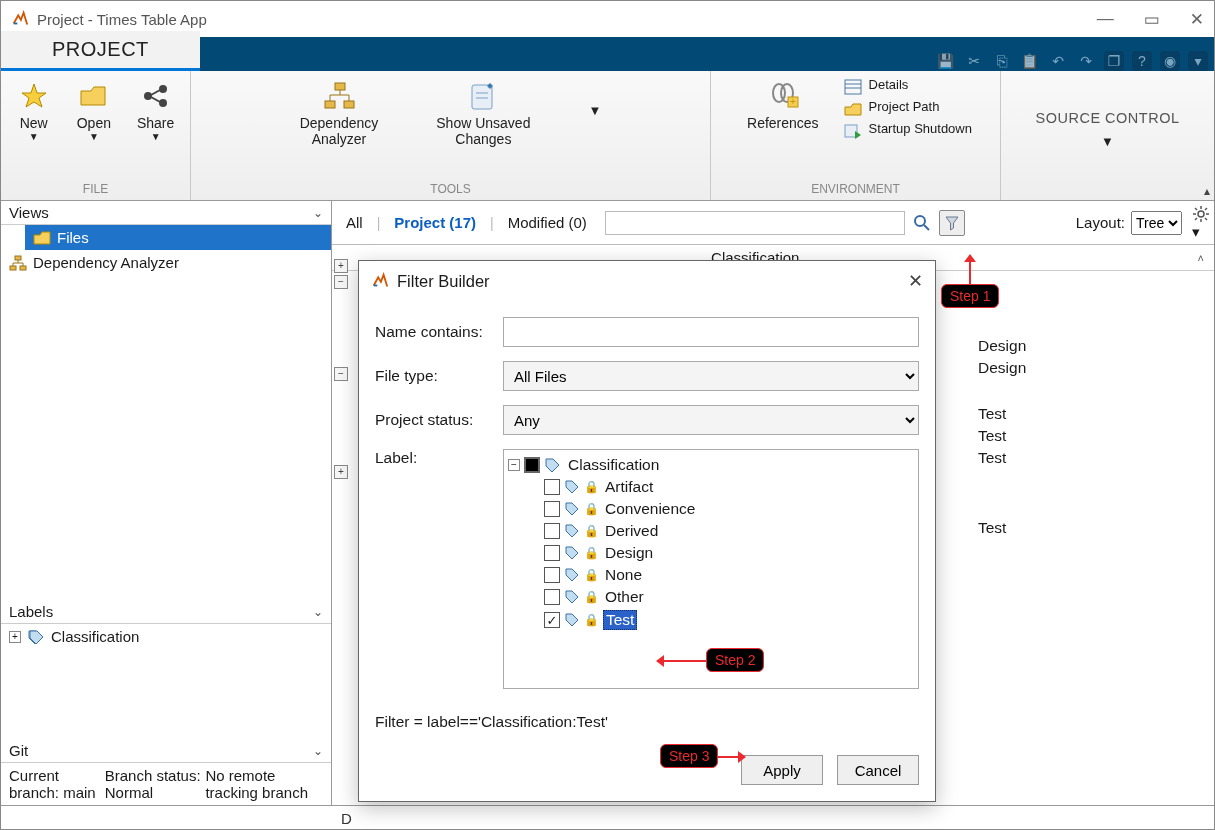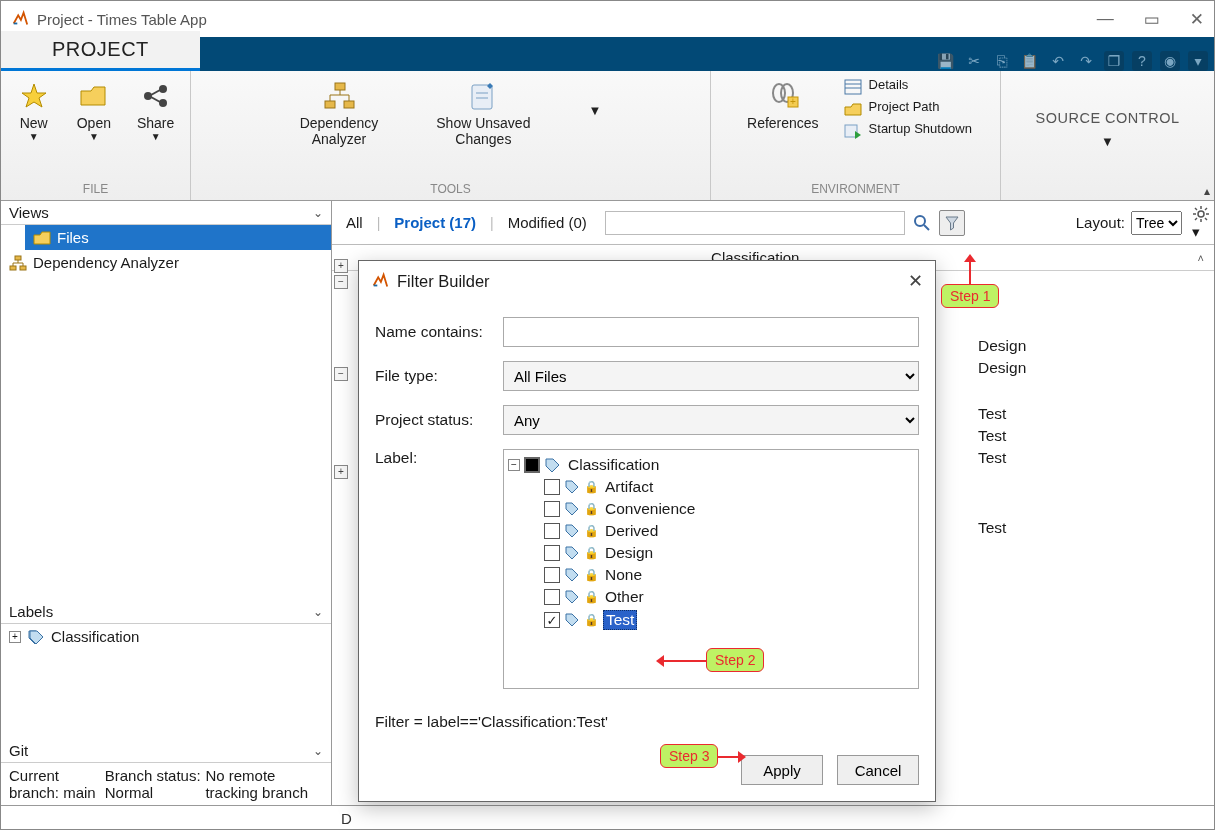--- a/index.html
+++ b/index.html
@@ -76,21 +76,21 @@
   .dialog .node.root .cb { background: #000; border: 2px solid #666; }
   .dialog .node.child { padding-left: 36px; }
   .dialog .node .lock { color: #888; font-size: 12px; }
   .dialog .node .txt { padding: 0 2px; }
   .dialog .node .txt.sel { background: #2a62c9; color: #fff; border: 1px dotted #0d2e66; }
   .dialog .filterline { font-size: 15.5px; padding: 10px 0 6px 0; }
   .dialog .btns { display: flex; justify-content: flex-end; gap: 14px; padding: 6px 16px 16px 0; }
   .dialog .btns button { width: 82px; height: 30px; background: #efefef; border: 1px solid #999; font-size: 15px; }
 
   
-  .callout { position: absolute; border: 1.5px solid #ea2a2f; background: #bef264; color: #ea2a2f; border-radius: 6px; padding: 3px 8px; font-size: 14px; z-index: 60; }
+  .callout { position: absolute; border: 1.5px solid #ea2a2f; background: #000000; color: #ea2a2f; border-radius: 6px; padding: 3px 8px; font-size: 14px; z-index: 60; }
   .arrowline { position: absolute; background: #ea2a2f; z-index: 59; }
   .arrowhead { position: absolute; width: 0; height: 0; z-index: 59; }
 
   
   .statusbar { height: 26px; border-top: 1px solid #999; display: flex; align-items: center; padding: 0 8px; font-size: 15px; color: #333; }
   .statusbar .d { width: 340px; }
 
   
   svg { display: block; }
   .tagsvg { fill: #c2ddf0; stroke: #3b72a5; }

